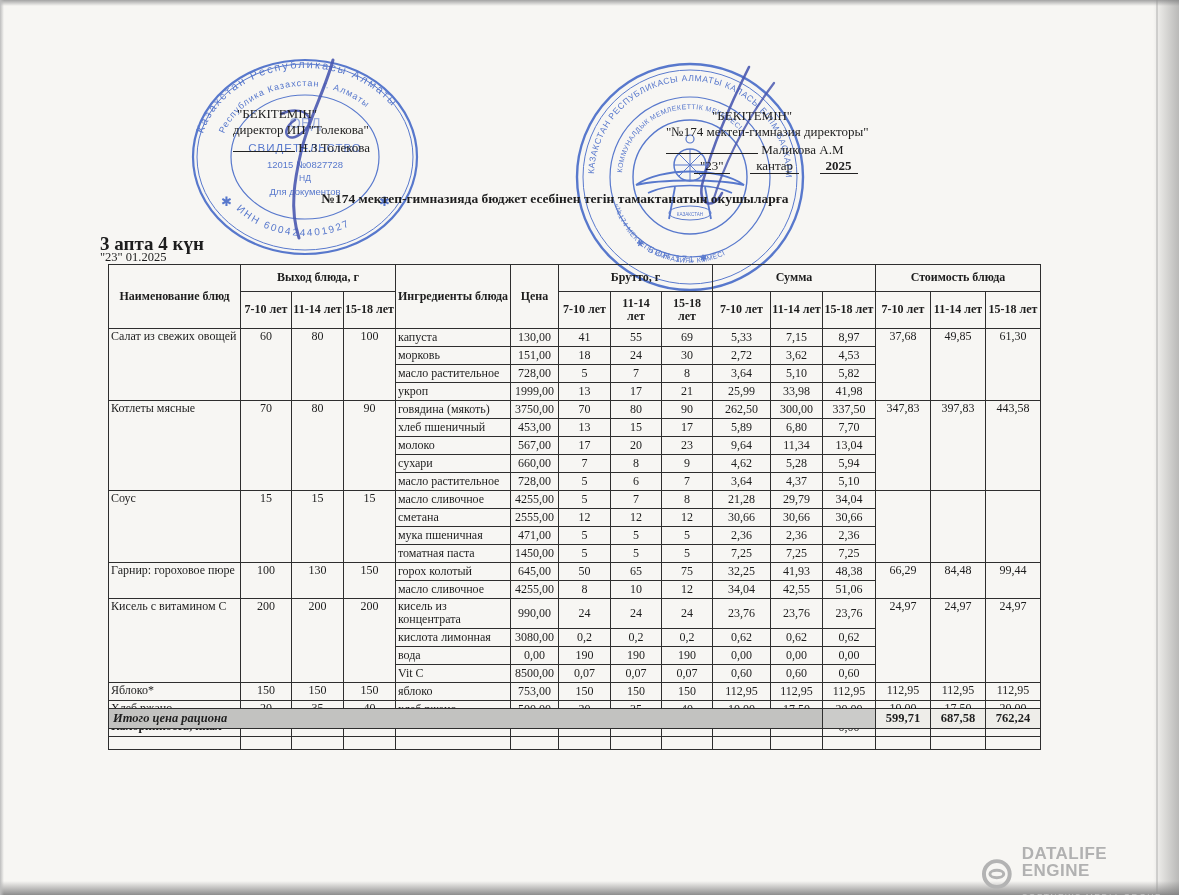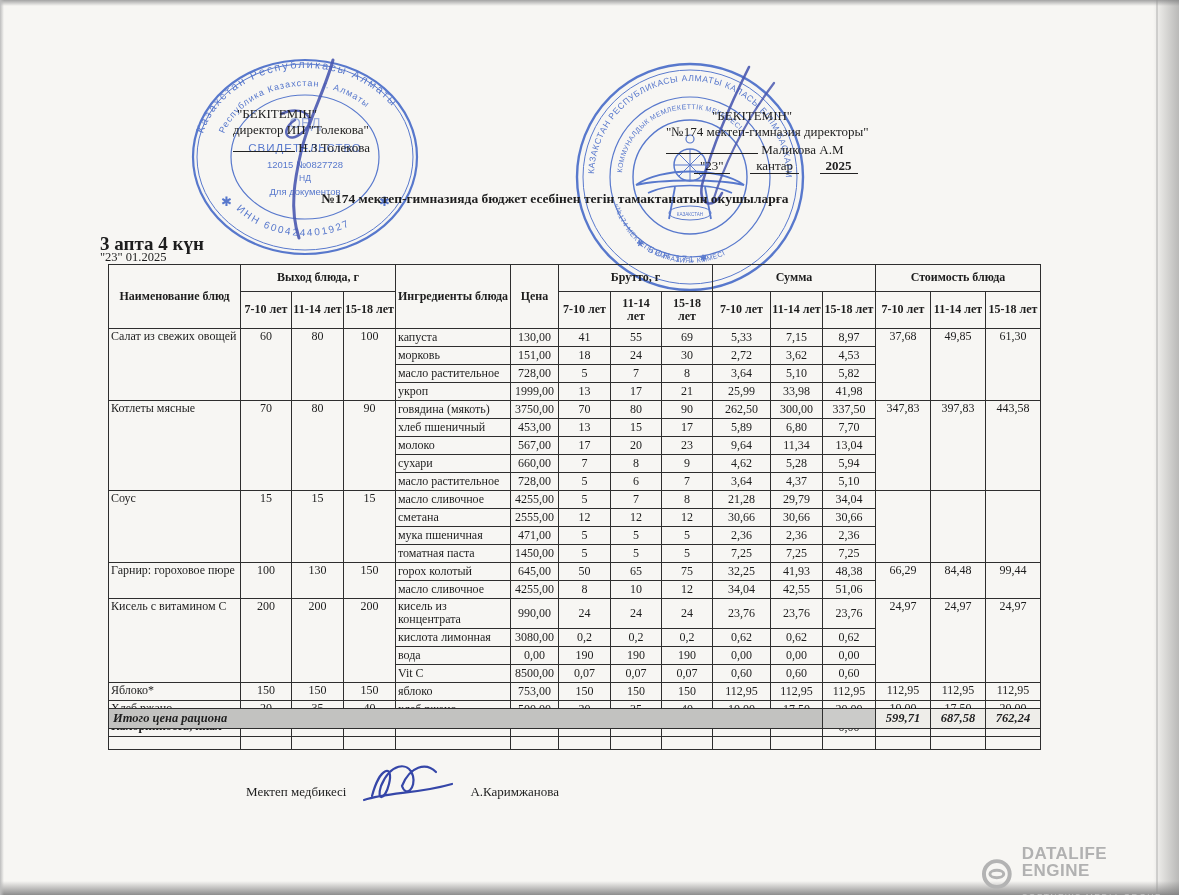--- a/index.html
+++ b/index.html
@@ -40,21 +40,21 @@
   td.name{text-align:left;vertical-align:top;}
   td.ing{text-align:left;}
   td.num{text-align:center;}
   td.top{vertical-align:top;}
   td.bold{font-weight:bold;}
   tr.spacer td{height:10px;}
   .totals-table{position:absolute;left:108px;top:708px;z-index:2;}
   .totals-table td{border:1px solid #2e2e2e;height:17px;font-size:12.5px;}
   .tlabel{font-style:italic;font-weight:bold;background:#c2c2c0;padding-left:4px;}
   .tgap{background:#cbcbc9;}
-  .tval{background:#eeede9;font-weight:bold;text-align:center;font-style:italic;}
+  .tval{background:#eeede9;font-weight:bold;text-align:center;}
 
   
   .footer-sign{position:absolute;left:246px;top:758px;z-index:3;display:flex;align-items:flex-end;gap:14px;font-size:13px;}
   .footer-sign .role,.footer-sign .name{padding-bottom:6px;}
 
   
   .watermark{position:absolute;left:980px;top:845px;z-index:10;display:flex;align-items:center;gap:8px;}
   .wm-title{font-family:"Liberation Sans",sans-serif;font-weight:bold;font-size:17px;letter-spacing:.5px;color:#b1b1b1;line-height:1;}
   .wm-sub{font-family:"Liberation Sans",sans-serif;font-size:8.5px;letter-spacing:1.5px;color:#c0c0c0;margin-top:13px;}
 </style>
@@ -516,30 +516,20 @@
         <tr>
           <td class="tlabel" colspan="11">Итого цена рациона</td>
           <td class="tgap"></td>
           <td class="tval">599,71</td>
           <td class="tval">687,58</td>
           <td class="tval">762,24</td>
         </tr>
       </tbody>
   </table>
 
-  <div class="footer-sign">
-    <span class="role">Мектеп медбикесі</span>
-    <svg width="96" height="48" viewBox="0 0 96 48">
-      <g class="sig-stroke" stroke-width="2.2" opacity=".95">
-        <path d="M12,38 C20,8 34,6 29,26 C25,42 16,44 21,28 C30,6 48,2 53,18 C56,30 46,40 42,28 C50,8 66,4 76,14"></path>
-        <path d="M4,42 C28,34 58,36 92,26"></path>
-      </g>
-    </svg>
-    <span class="name">А.Каримжанова</span>
-  </div>
 
   <div class="watermark">
     <svg width="34" height="34" viewBox="0 0 34 34">
       <circle cx="17" cy="17" r="13" fill="none" stroke="#b3b3b3" stroke-width="4"></circle>
       <path d="M10,17 C10,12 24,12 24,17 C24,22 10,22 10,17" fill="none" stroke="#b3b3b3" stroke-width="3"></path>
     </svg>
     <div>
       <div class="wm-title">DATALIFE ENGINE</div>
       <div class="wm-sub">SOFTNEWS MEDIA GROUP</div>
     </div>

